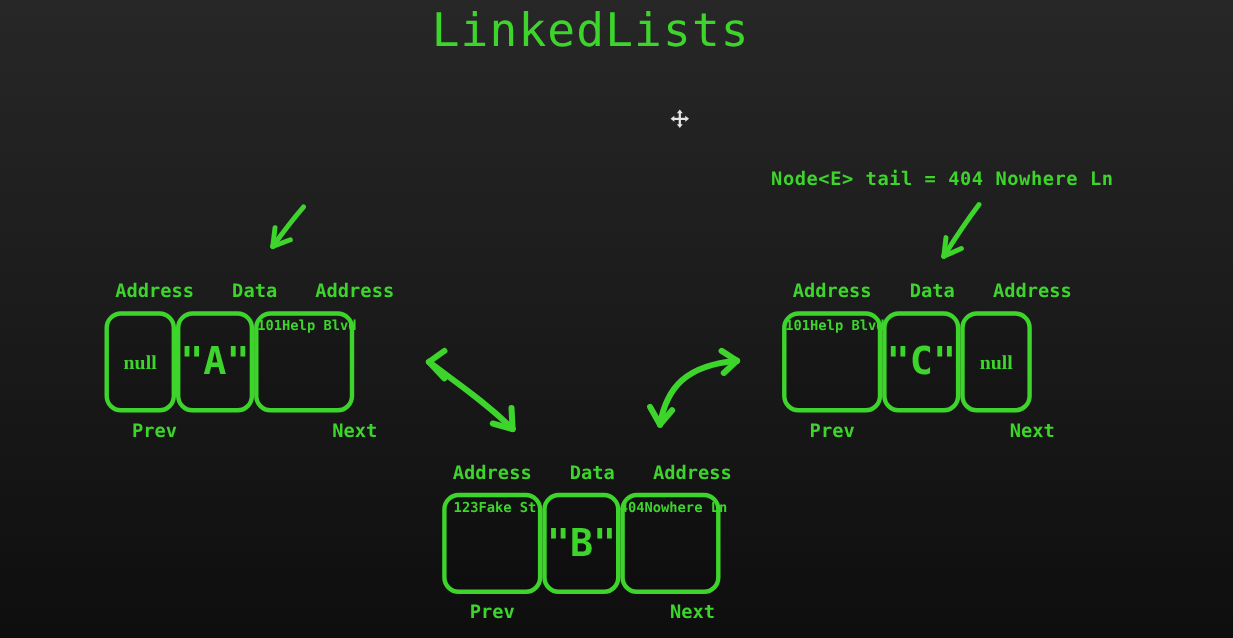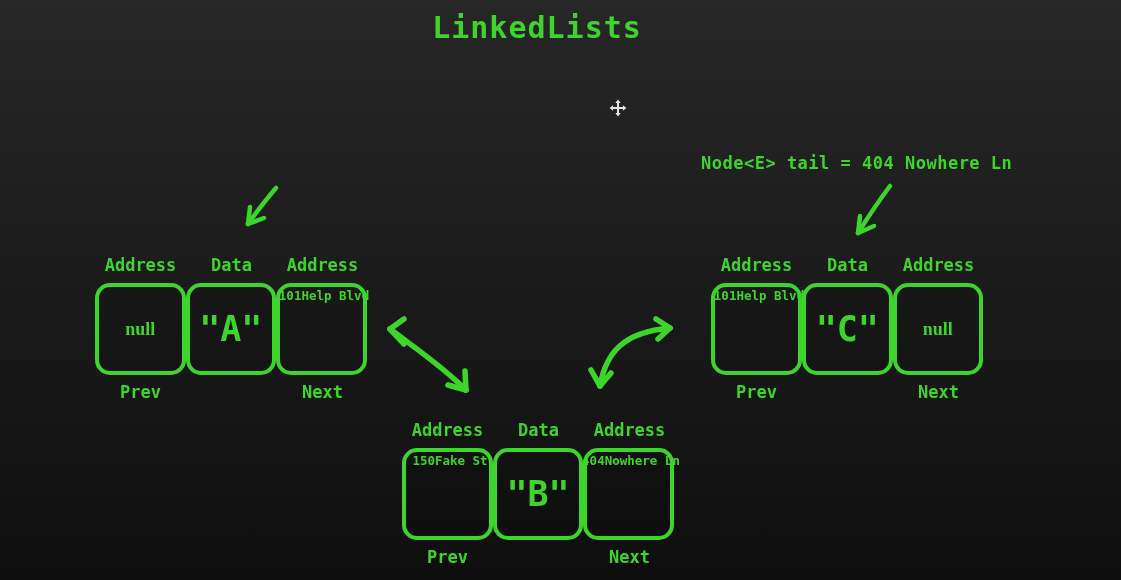--- a/index.html
+++ b/index.html
@@ -12,31 +12,31 @@
   html, body { width: 1121px; height: 580px; }
   body {
     font-family: "DejaVu Sans Mono", "Liberation Mono", monospace;
     background: linear-gradient(180deg, var(--bg-top) 0%, #1c1c1c 45%, var(--bg-bottom) 100%);
     color: var(--green);
     overflow: hidden;
   }
   .canvas { position: relative; width: 1121px; height: 580px; }
 
   .title-block { position: absolute; left: 287px; top: 4px; width: 500px; text-align: center; }
-  .title-main { font-size: 30px; font-weight: bold; letter-spacing: 1px; line-height: 48px; }
+  .title-main { font-size: 42px; font-weight: normal; letter-spacing: 1px; line-height: 48px; }
   .title-sub  { font-size: 26px; font-weight: bold; line-height: 30px; margin-top: 2px; }
 
   .annotation {
     position: absolute; top: 153px;
     font-size: 17px; font-weight: bold; letter-spacing: 0.5px; white-space: pre;
   }
   .annotation.head { left: 88px; }
   .annotation.tail { left: 701px; }
 
-  .node { position: absolute; width: 272px; }
+  .node { position: absolute; width: 227px; }
   .node-a { left: 95px;  top: 255px; }
   .node-b { left: 402px; top: 420px; }
   .node-c { left: 711px; top: 255px; }
 
   .col-labels, .row-footer { display: flex; width: 273px; }
   .col-labels span, .row-footer span {
     width: 91px; text-align: center; font-size: 17px; font-weight: bold;
   }
   .col-labels { margin-bottom: 8px; }
   .row-footer { margin-top: 7px; }
@@ -141,21 +141,21 @@
   </div>
 
   <div class="node node-b">
     <div class="col-labels">
       <span>Address</span>
       <span>Data</span>
       <span>Address</span>
     </div>
     <div class="cells">
       <div class="cell small">
-        <span>150</span>
+        <span>123</span>
         <span>Fake St</span>
       </div>
       <div class="cell big">
         <span>"B"</span>
       </div>
       <div class="cell small">
         <span>404</span>
         <span>Nowhere Ln</span>
       </div>
     </div>

